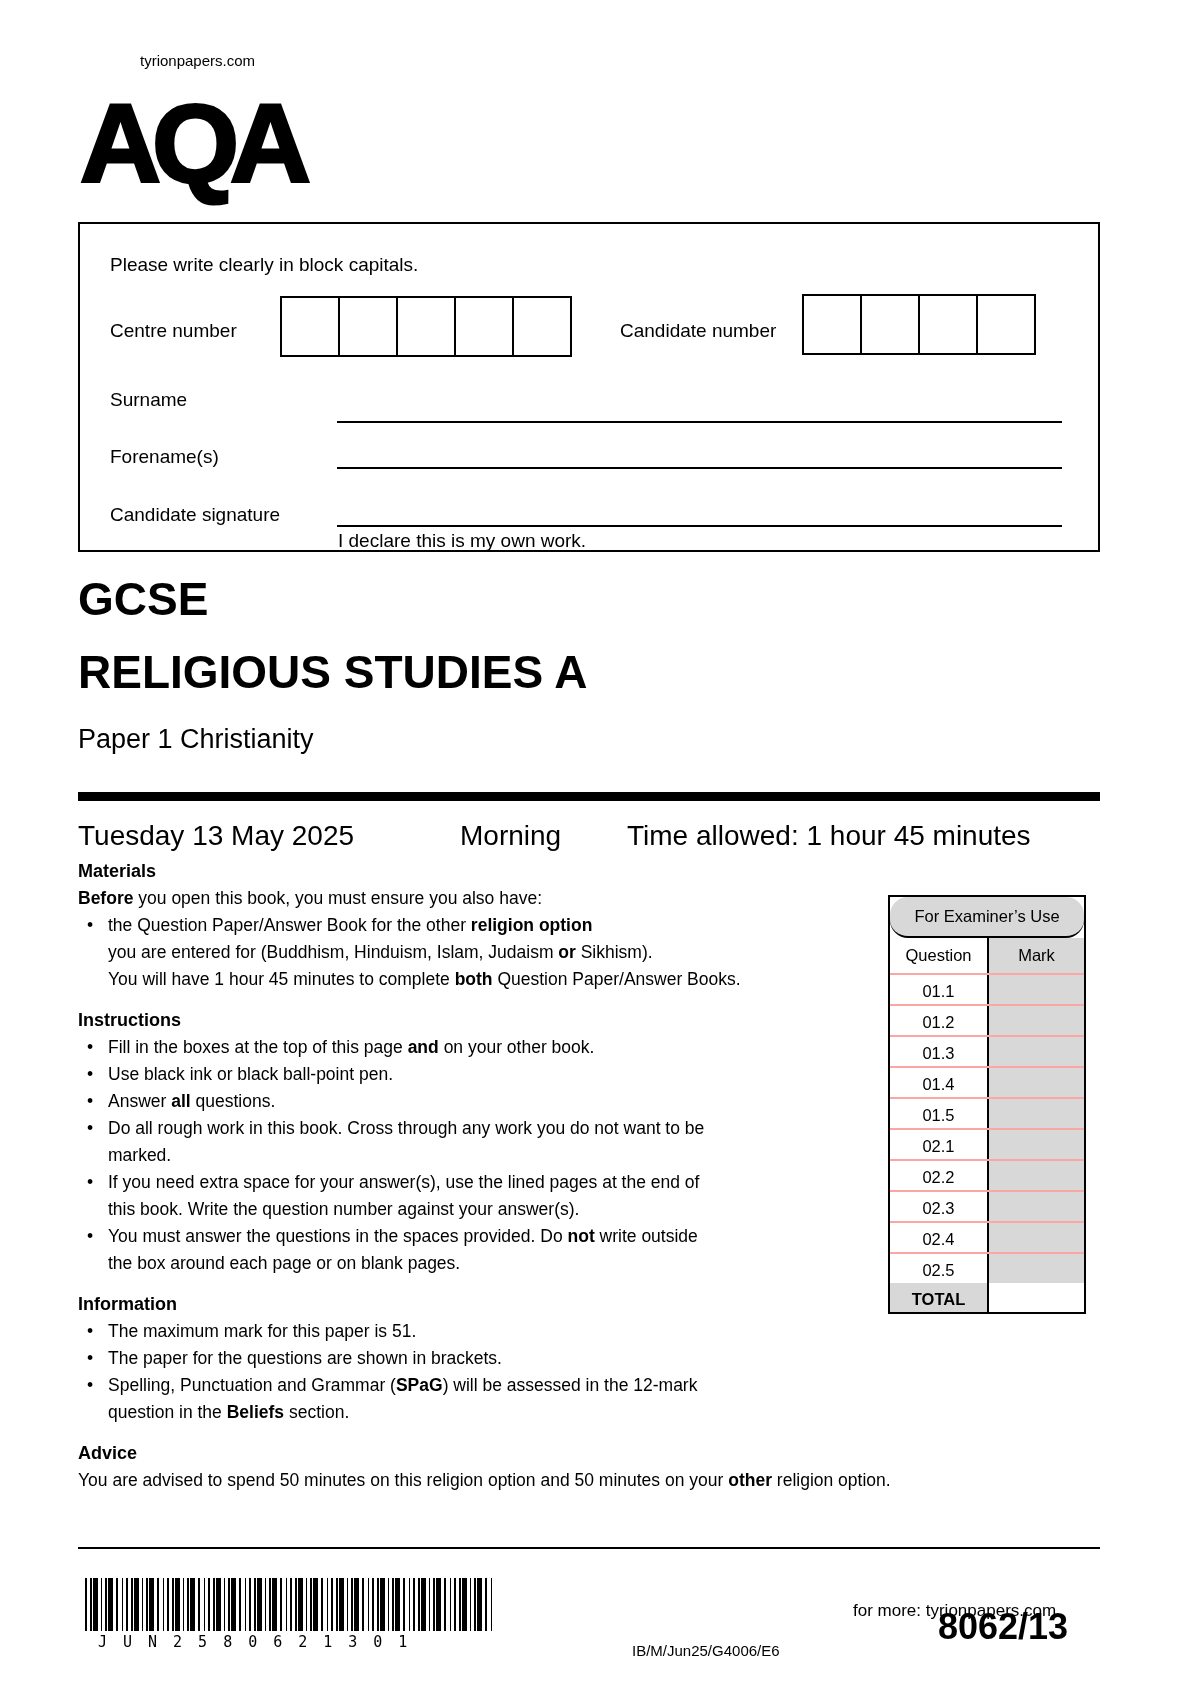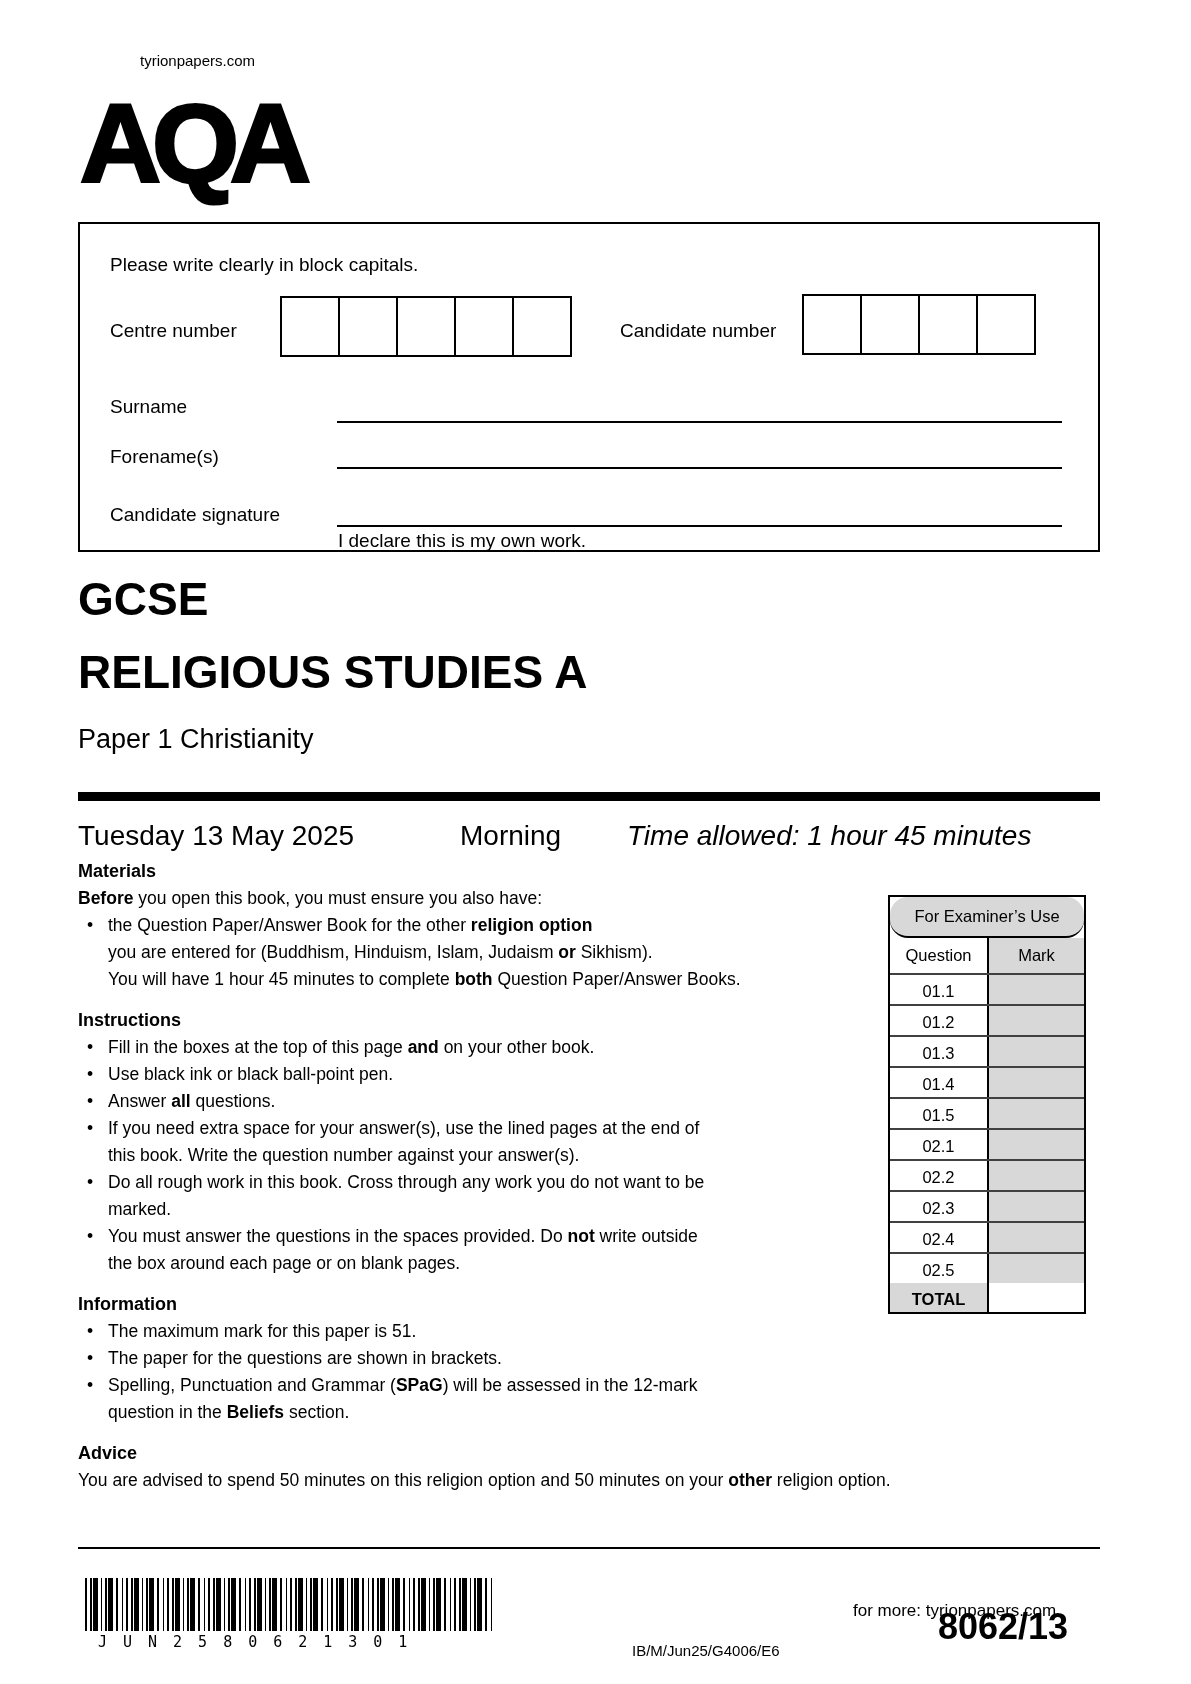--- a/index.html
+++ b/index.html
@@ -19,47 +19,47 @@
   .cand-box{position:absolute; left:78px; top:222px; width:1022px; height:330px; border:2px solid #000; box-sizing:border-box;}
   .cb-instruction{position:absolute; left:30px; top:30px; font-size:19px;}
   .cb-label{position:absolute; font-size:19px;}
   .centre-label{left:30px; top:96px;}
   .cand-label{left:540px; top:96px;}
   .cells{position:absolute; display:flex;}
   .centre-cells{left:200px; top:72px;}
   .cand-cells{left:722px; top:70px;}
   .cell{width:56px; height:57px; border:2px solid #000; margin-left:-2px; background:#fff;}
   .cell:first-child{margin-left:0;}
-  .surname-label{left:30px; top:172px;}
+  .surname-label{left:30px; top:165px;}
   .forename-label{left:30px; top:222px;}
   .signature-label{left:30px; top:280px;}
   .write-line{position:absolute; border-bottom:2px solid #000; height:28px; left:257px; width:725px;}
   .surname-line{top:169px;}
   .forename-line{top:215px;}
   .signature-line{top:273px;}
   .declaration{position:absolute; left:258px; top:306px; font-size:19px;}
   
   .t-qual{position:absolute; left:78px; top:572px; font-size:46px; font-weight:bold; letter-spacing:0;}
   .t-subject{position:absolute; left:78px; top:645px; font-size:46px; font-weight:bold;}
   .t-paper{position:absolute; left:78px; top:724px; font-size:27px;}
   .rule{position:absolute; left:78px; top:792px; width:1022px; height:9px; background:#000;}
   .session{position:absolute; top:820px; font-size:28px;}
-  .s-date{left:78px;} .s-tod{left:460px;} .s-time{left:627px;font-style:italic;}
+  .s-date{left:78px;} .s-tod{left:460px;} .s-time{left:627px;}
   
   .main-col{position:absolute; left:78px; top:858px; width:1022px;}
   .main-col section{margin:0 0 14px 0;}
   .main-col h3{font-size:18px; font-weight:bold; margin:0; line-height:27px;}
   .main-col p{font-size:17.5px; line-height:27px; margin:0;}
   .main-col ul{list-style:none; margin:0; padding:0;}
   .main-col li{font-size:17.5px; line-height:27px; padding-left:30px; position:relative;}
   .main-col li::before{content:"\2022"; position:absolute; left:9px; font-size:17.5px;}
   
   .examiner{position:absolute; left:888px; top:895px; width:198px; border:2px solid #000; box-sizing:border-box; background:#fff;}
   .ex-title{background:var(--shaded); height:39px; line-height:39px; text-align:center; font-size:16.5px; border-bottom:2px solid #000;border-radius:18px;}
-  .ex-row{display:flex; border-bottom:2px solid #404040;}
+  .ex-row{display:flex; border-bottom:2px solid #fca5a5;}
   .ex-row:last-child{border-bottom:none;}
   .ex-q{width:99px; border-right:2px solid #000; text-align:center; font-size:16.5px; height:29px; line-height:33px; background:#fff; box-sizing:border-box;}
   .ex-m{flex:1; background:var(--shaded);}
   .ex-head .ex-q{height:35px; line-height:35px;}
   .ex-head .ex-m{text-align:center; font-size:16.5px; line-height:35px;}
   .ex-total .ex-q{background:var(--shaded); font-weight:bold;}
   .ex-total .ex-m{background:#fff;}
   
   .bottom-line{position:absolute; left:78px; top:1547px; width:1022px; height:2px; background:#000;}
   .barcode{
@@ -135,22 +135,22 @@
           <li><span>the Question Paper/Answer Book for the other </span><span style="font-weight: bold;">religion option</span><br><span>you are entered for (Buddhism, Hinduism, Islam, Judaism </span><span style="font-weight: bold;">or</span><span> Sikhism).</span><br><span>You will have 1 hour 45 minutes to complete </span><span style="font-weight: bold;">both</span><span> Question Paper/Answer Books.</span></li>
         </ul>
     </section>
 
     <section>
       <h3>Instructions</h3>
       <ul>
           <li><span>Fill in the boxes at the top of this page </span><span style="font-weight: bold;">and</span><span> on your other book.</span></li>
           <li><span>Use black ink or black ball-point pen.</span></li>
           <li><span>Answer </span><span style="font-weight: bold;">all</span><span> questions.</span></li>
+          <li><span>Do all rough work in this book.  Cross through any work you do not want to be</span><br><span>marked.</span></li>
           <li><span>If you need extra space for your answer(s), use the lined pages at the end of</span><br><span>this book.  Write the question number against your answer(s).</span></li>
-          <li><span>Do all rough work in this book.  Cross through any work you do not want to be</span><br><span>marked.</span></li>
           <li><span>You must answer the questions in the spaces provided.  Do </span><span style="font-weight: bold;">not</span><span> write outside</span><br><span>the box around each page or on blank pages.</span></li>
         </ul>
     </section>
 
     <section>
       <h3>Information</h3>
       <ul>
           <li><span>The maximum mark for this paper is 51.</span></li>
           <li><span>The paper for the questions are shown in brackets.</span></li>
           <li><span>Spelling, Punctuation and Grammar (</span><span style="font-weight: bold;">SPaG</span><span>) will be assessed in the 12-mark</span><br><span>question in the </span><span style="font-weight: bold;">Beliefs</span><span> section.</span></li>

